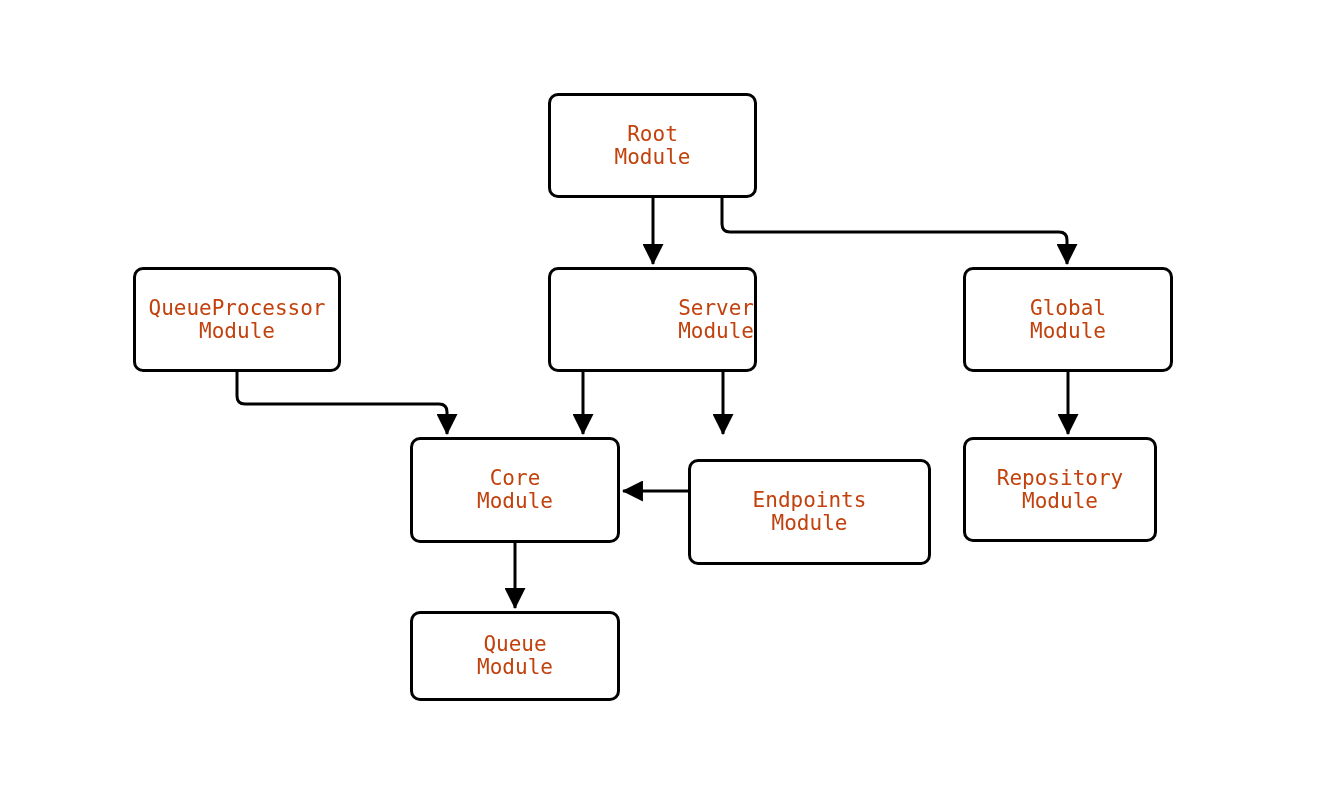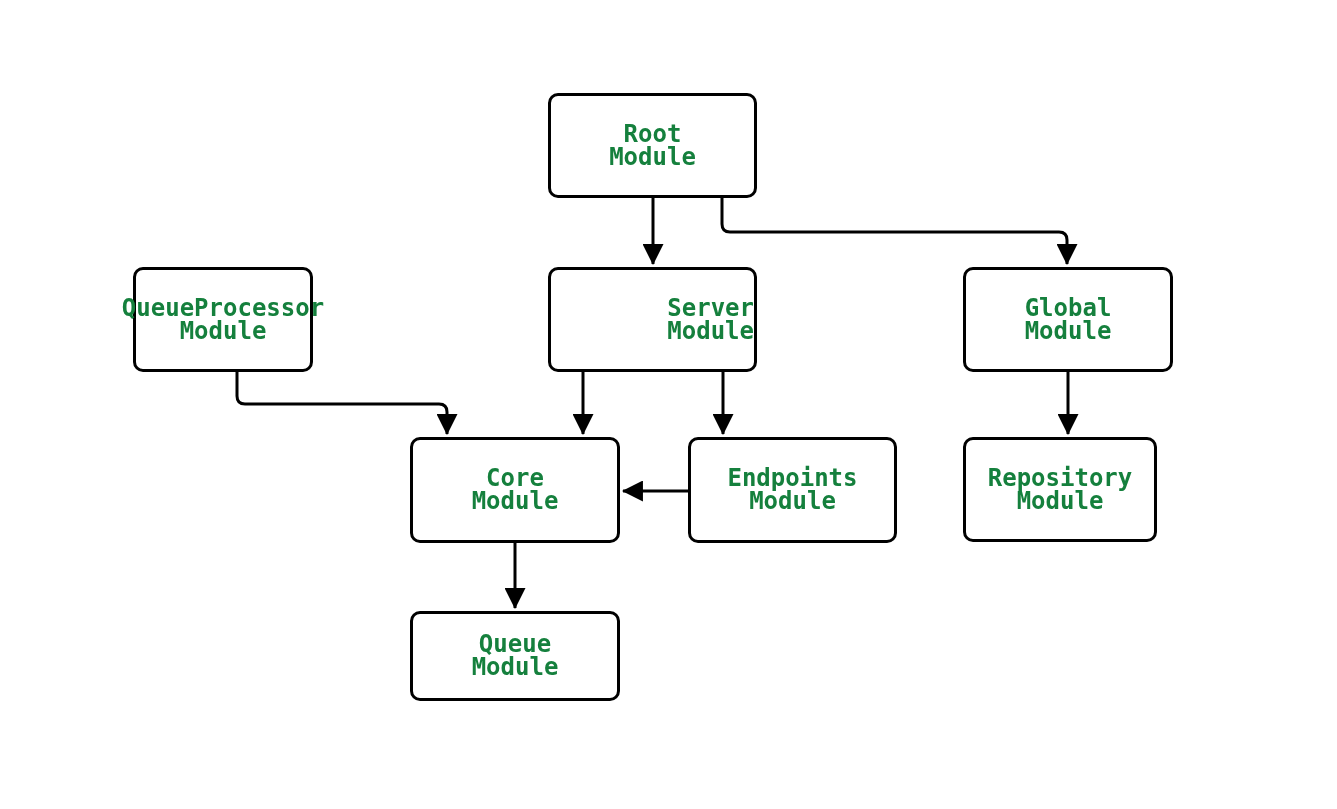--- a/index.html
+++ b/index.html
@@ -28,32 +28,32 @@
     background: #ffffff;
     border: 3px solid #000000;
     border-radius: 10px;
     display: flex;
     align-items: center;
     justify-content: center;
     text-align: center;
   }
   .node .label {
     white-space: pre-line;
-    font-size: 24px;
-    font-weight: bold;
+    font-size: 21px;
+    font-weight: normal;
     line-height: 23px;
-    color: #15803d;
+    color: #c2410c;
   }
   
   #node-root         { left: 548px; top:  93px; width: 209px; height: 105px; }
-  #node-queueproc    { left: 133px; top: 267px; width: 180px; height: 105px; }
+  #node-queueproc    { left: 133px; top: 267px; width: 208px; height: 105px; }
   #node-server       { left: 548px; top: 267px; width: 209px; height: 105px; justify-content: flex-end; }
   #node-global       { left: 963px; top: 267px; width: 210px; height: 105px; }
   #node-core         { left: 410px; top: 437px; width: 210px; height: 106px; }
-  #node-endpoints    { left: 688px; top: 437px; width: 209px; height: 106px; }
+  #node-endpoints    { left: 688px; top: 459px; width: 243px; height: 106px; }
   #node-repository   { left: 963px; top: 437px; width: 194px; height: 105px; }
   #node-queue        { left: 410px; top: 611px; width: 210px; height: 90px; }
   .edge {
     fill: none;
     stroke: #000000;
     stroke-width: 3;
   }
 </style>
 </head>
 <body>

